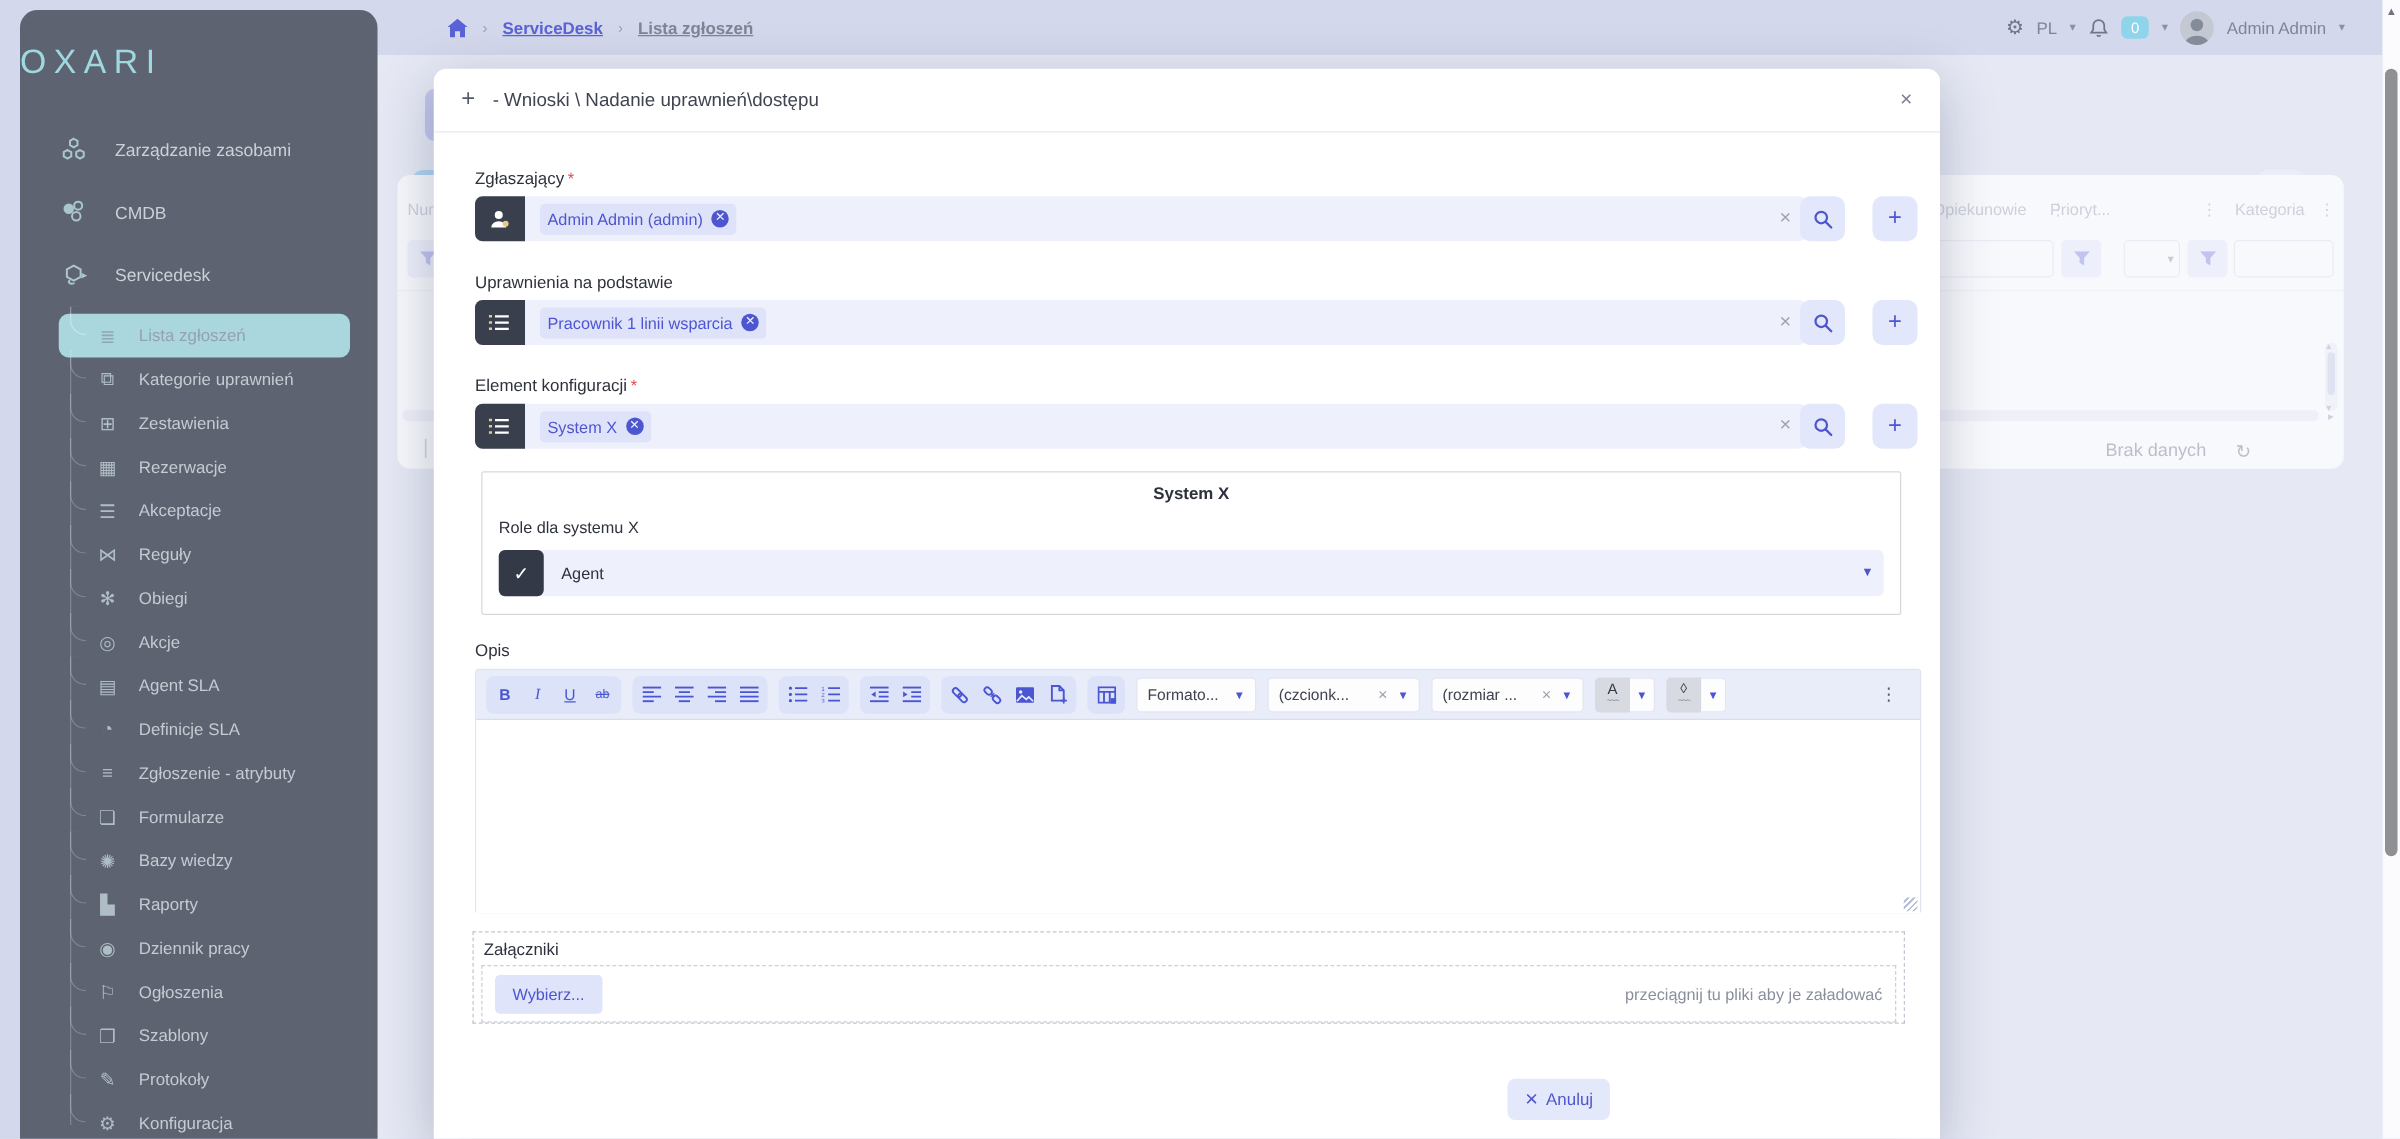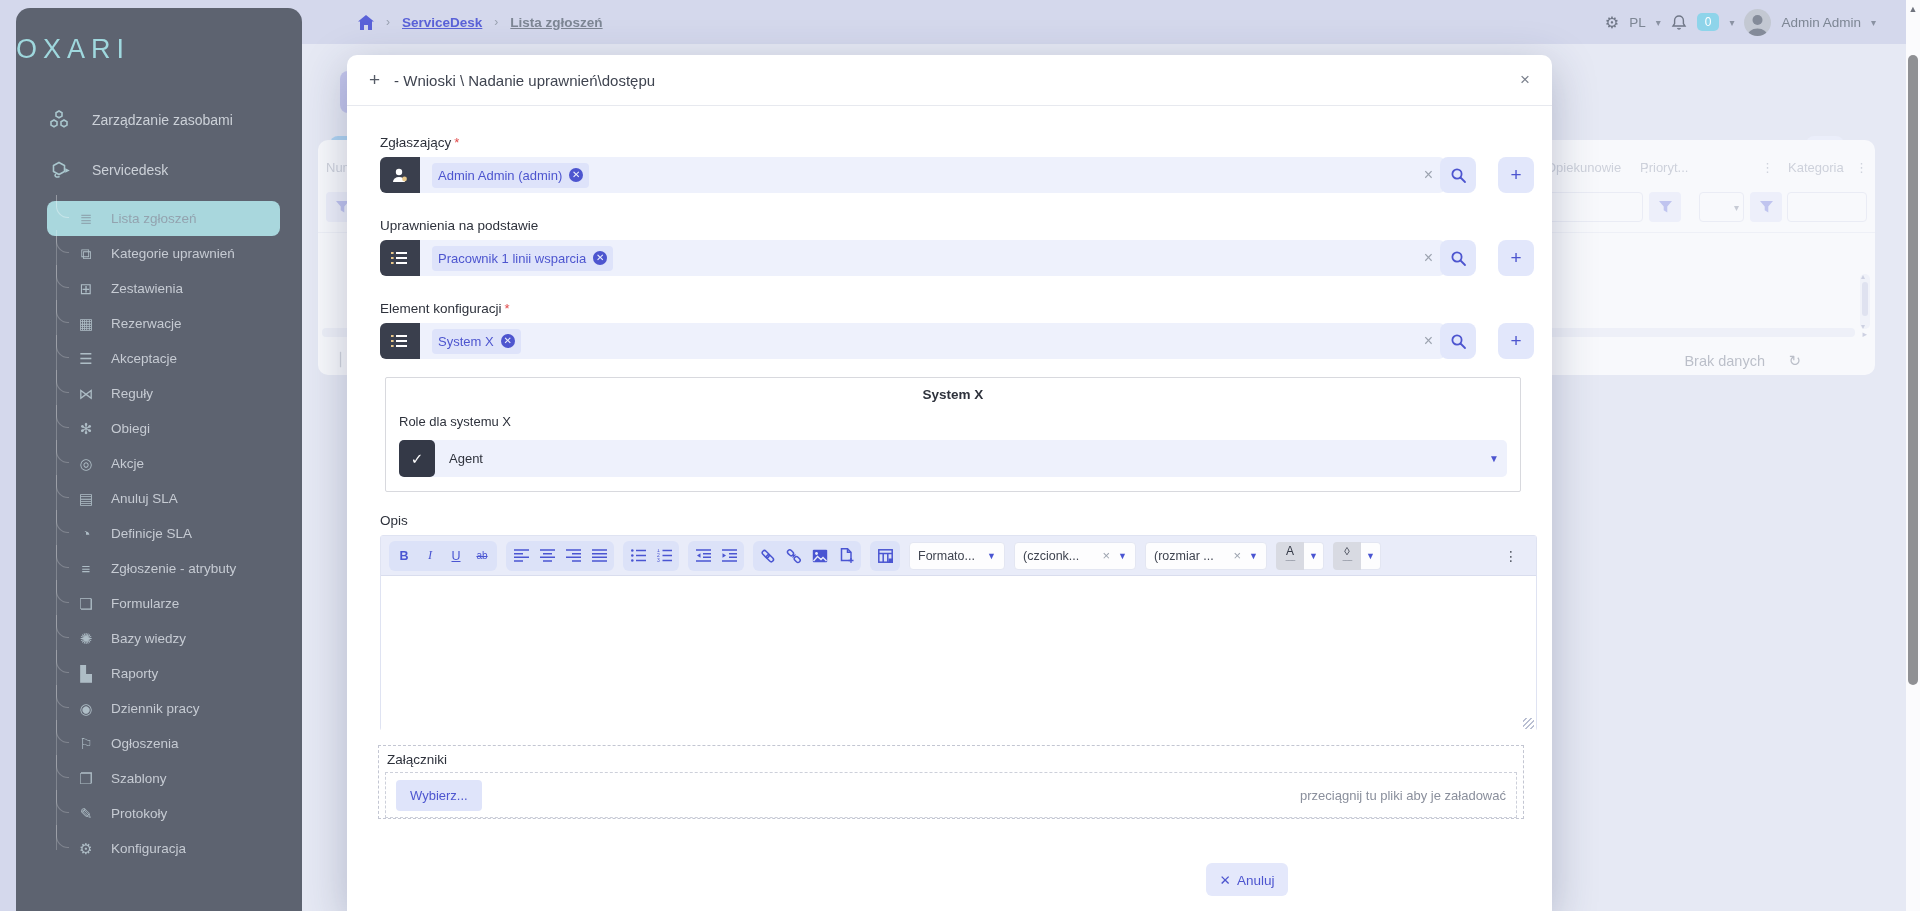--- a/index.html
+++ b/index.html
@@ -157,20 +157,30 @@
           <path d="M12 3l3 1.7v3.4L12 9.8 9 8.1V4.7z"></path>
             <path d="M7 12l3 1.7v3.4L7 18.8 4 17.1v-3.4z"></path>
             <path d="M17 12l3 1.7v3.4L17 18.8l-3-1.7v-3.4z"></path>
         </svg>
         </span>
       <span>Zarządzanie zasobami</span>
     </div>
     <div class="nav-item">
       <span class="nico">
         <svg width="24" height="24" viewBox="0 0 24 24" fill="none" stroke="#a9c6cd" stroke-width="1.6">
+          <circle cx="8" cy="9" r="3.4" fill="#a9c6cd"></circle>
+            <circle cx="15.5" cy="6.5" r="3.2"></circle>
+            <circle cx="14" cy="15" r="3.4"></circle>
+        </svg>
+        </span>
+      <span>CMDB</span>
+    </div>
+    <div class="nav-item">
+      <span class="nico">
+        <svg width="24" height="24" viewBox="0 0 24 24" fill="none" stroke="#a9c6cd" stroke-width="1.6">
           <path d="M12 4.5l5.5 3v6l-5.5 3-5.5-3v-6z"></path>
             <path d="M8.5 16.5c-1.5 1.8 1 3 3.5 2.2" stroke-linecap="round"></path>
             <path d="M19 11.5l2 1-2 1z" fill="#a9c6cd"></path>
         </svg>
         </span>
       <span>Servicedesk</span>
     </div>
     <div class="subnav" id="subnav">
       <div class="treeline"></div>
     <div class="sub-item active">
@@ -209,21 +219,21 @@
           <span>Obiegi</span>
         </div>
         <div class="sub-item">
           <span class="curve"></span>
           <span class="sico">◎</span>
           <span>Akcje</span>
         </div>
         <div class="sub-item">
           <span class="curve"></span>
           <span class="sico">▤</span>
-          <span>Anuluj SLA</span>
+          <span>Agent SLA</span>
         </div>
         <div class="sub-item">
           <span class="curve"></span>
           <span class="sico">◔</span>
           <span>Definicje SLA</span>
         </div>
         <div class="sub-item">
           <span class="curve"></span>
           <span class="sico">≡</span>
           <span>Zgłoszenie - atrybuty</span>

